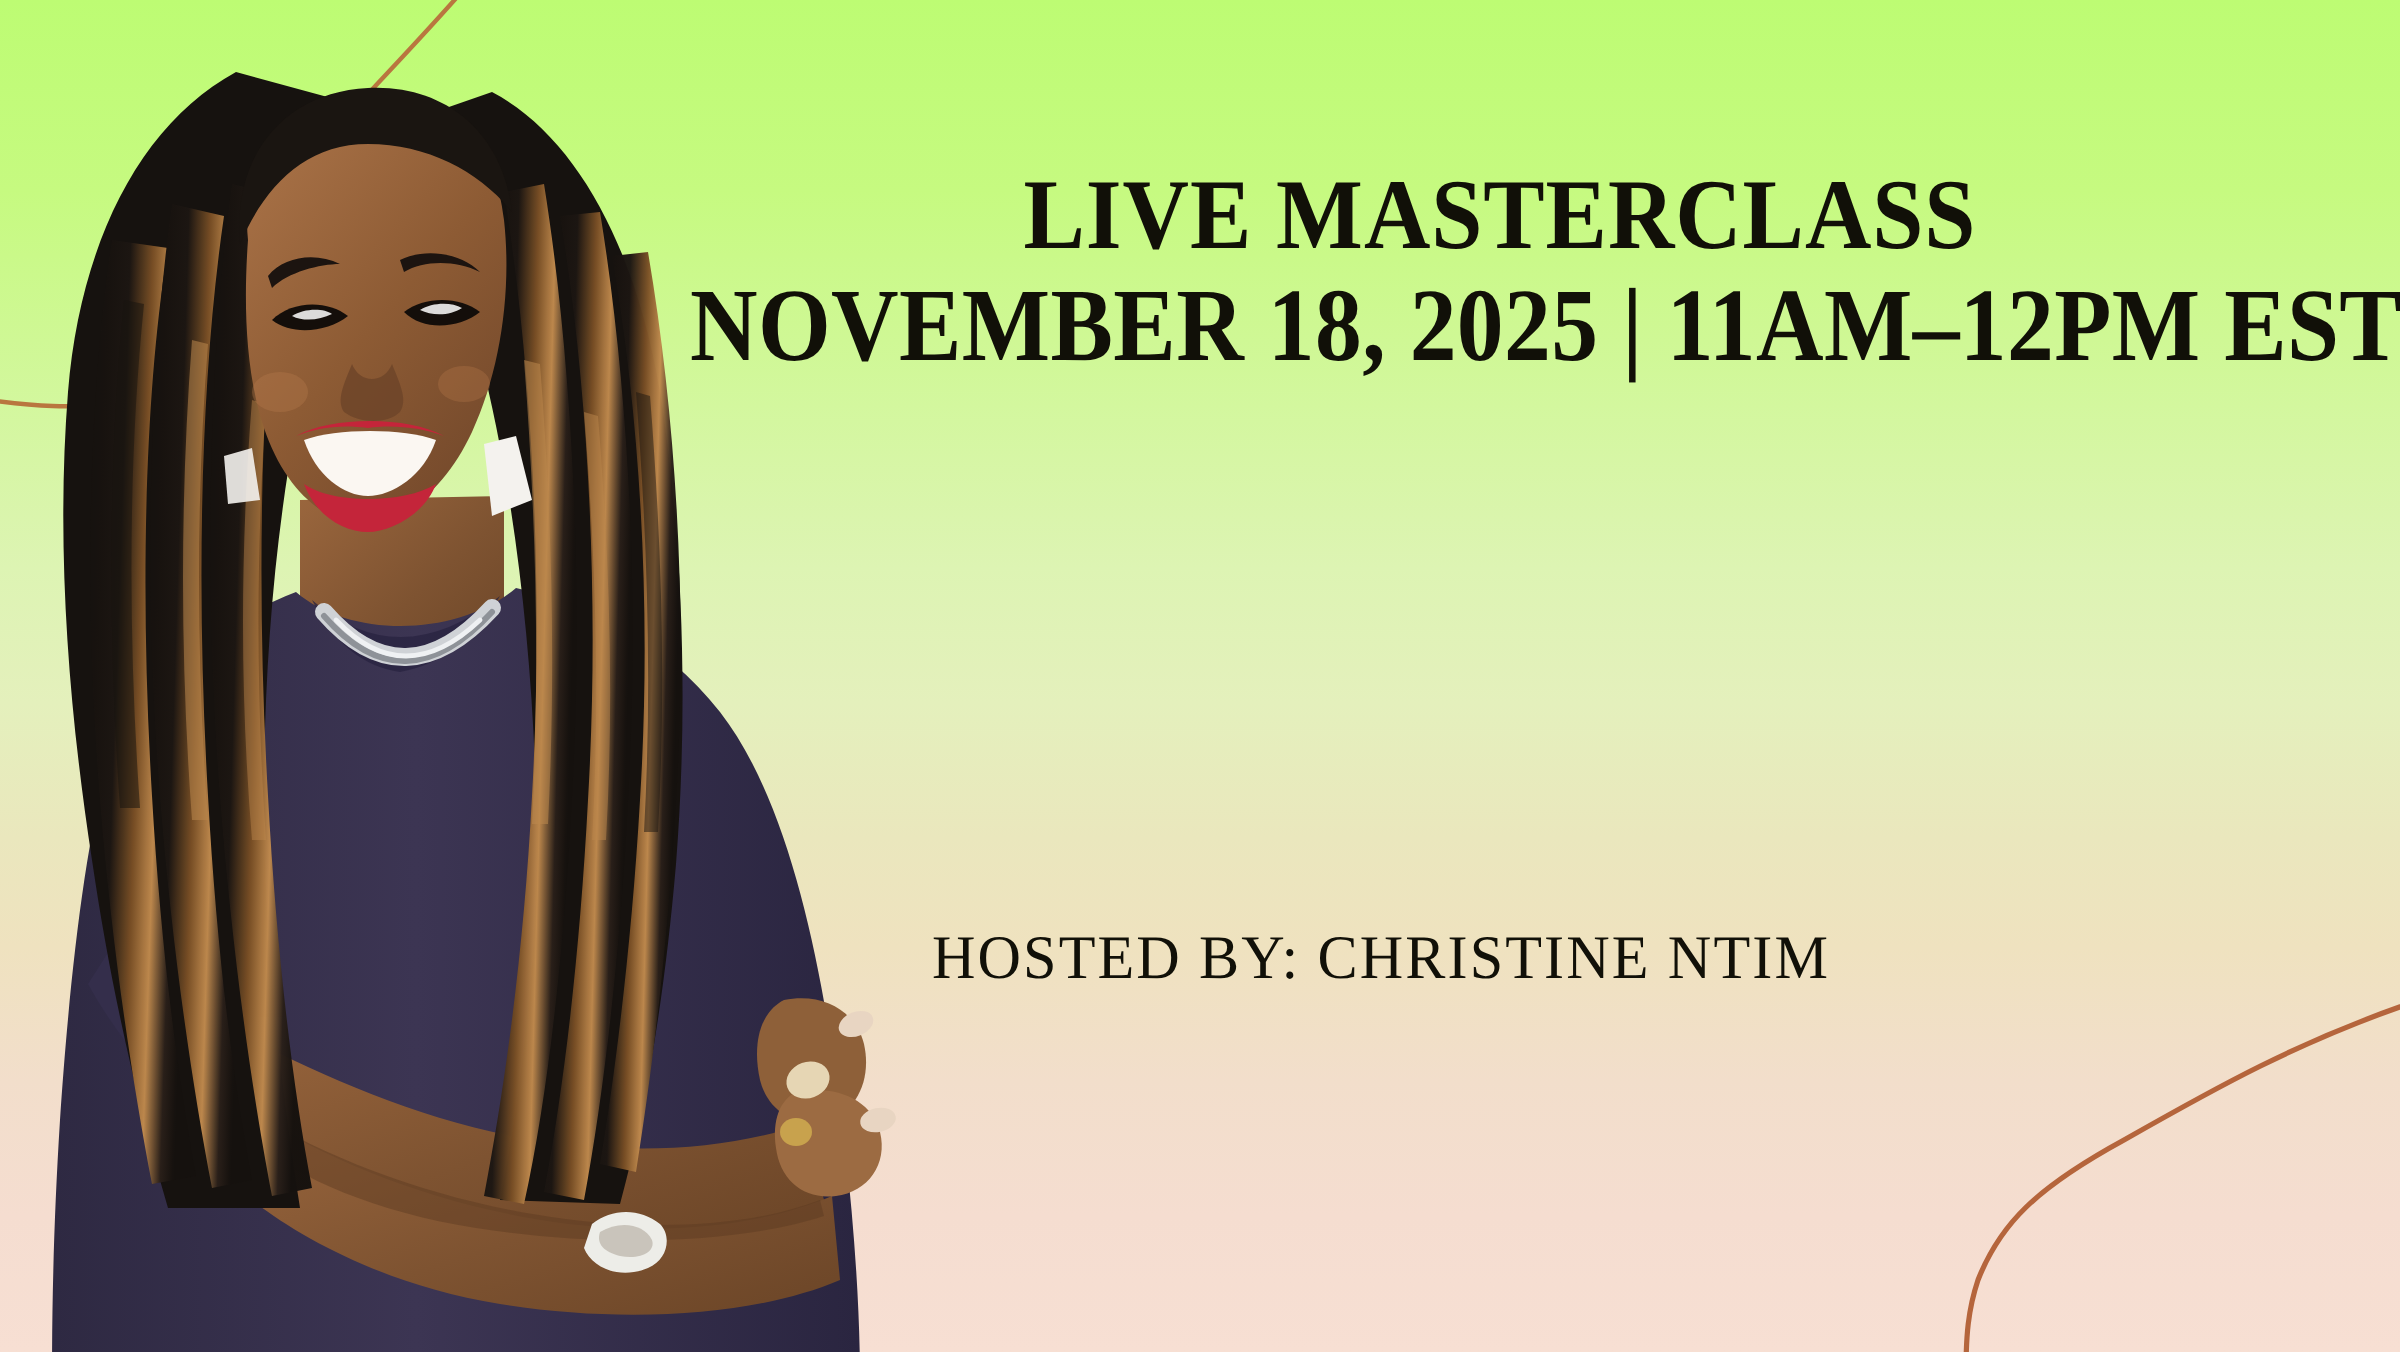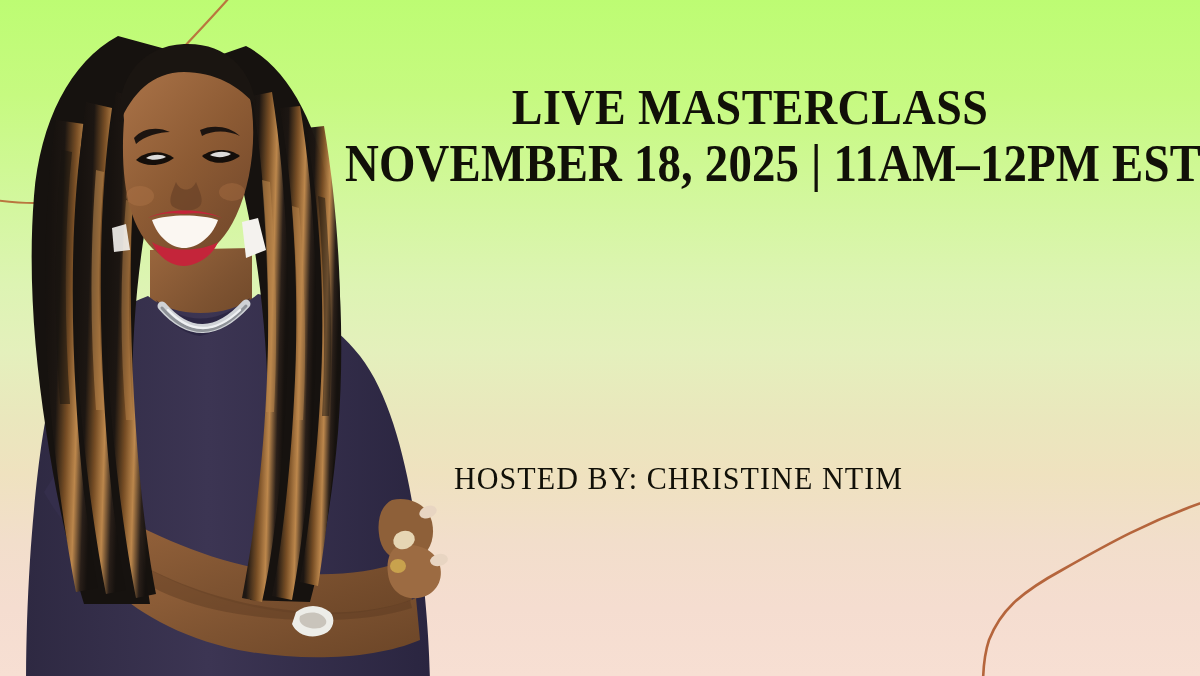--- a/index.html
+++ b/index.html
@@ -104,20 +104,21 @@
     letter-spacing: -0.2px;
     transform: scaleX(0.93);
     white-space: nowrap;
   }
 
   .host-block {
     position: absolute;
     left: 0;
     top: 461px;
     width: 757px;
+    padding-left: 12px;
   }
   .host-line {
     font-size: 31px;
     font-weight: 400;
     letter-spacing: 1.1px;
     transform: scaleX(0.97);
     white-space: nowrap;
   }
 </style>
 </head>

